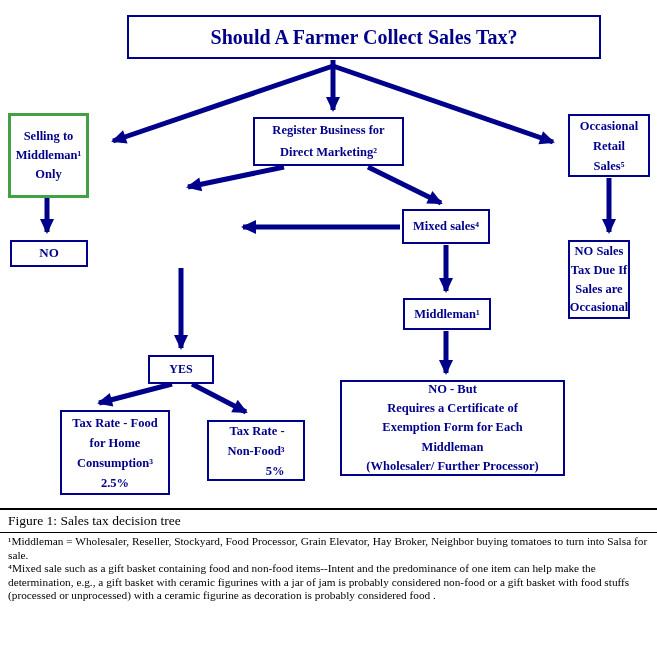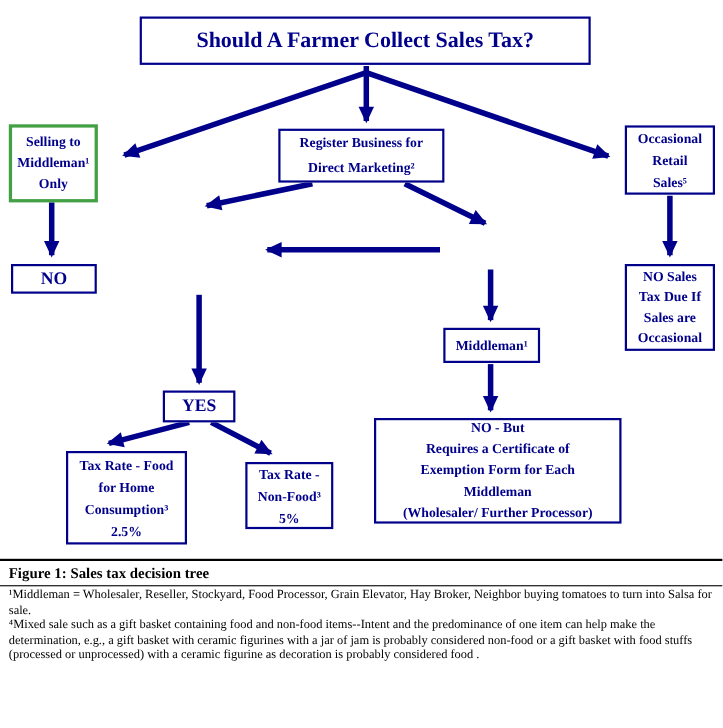--- a/index.html
+++ b/index.html
@@ -22,42 +22,42 @@
     border: 2px solid var(--navy);
     background:#fff;
     color: var(--navy);
     font-weight: bold;
     display:flex; align-items:center; justify-content:center;
     text-align:center;
     white-space: pre-line;
     font-size: 12.5px;
     line-height: 1.45;
   }
-  #node-title      { left:127px; top:15px;  width:410px; height:44px; font-size:20px; line-height:1.1; }
-  #node-selling    { left:8px;   top:113px; width:81px;  height:71px; border:3px solid var(--green); line-height:1.5; }
-  #node-no         { left:10px;  top:240px; width:78px;  height:27px; font-size:16px; }
+  #node-title      { left:127px; top:15px;  width:474px; height:44px; font-size:20px; line-height:1.1; }
+  #node-selling    { left:8px;   top:113px; width:81px;  height:85px; border:3px solid var(--green); line-height:1.5; }
+  #node-no         { left:10px;  top:240px; width:78px;  height:27px; font-size:13px; }
   #node-register   { left:253px; top:117px; width:151px; height:49px; line-height:1.7; }
   #node-sellretail { left:130px; top:193px; width:105px; height:74px; line-height:1.7; }
   #node-mixed      { left:402px; top:209px; width:88px;  height:35px; }
   #node-middleman  { left:403px; top:298px; width:88px;  height:32px; }
-  #node-yes        { left:148px; top:355px; width:66px;  height:29px; font-size:16px; }
+  #node-yes        { left:148px; top:355px; width:66px;  height:29px; font-size:12px; }
   #node-taxfood    { left:40px;  top:410px; width:110px; height:85px; line-height:1.6;margin-left:20px; }
-  #node-taxnonfood { left:223px; top:420px; width:80px;  height:61px; line-height:1.6; }
+  #node-taxnonfood { left:207px; top:420px; width:98px;  height:61px; line-height:1.6;text-align:right; }
   #node-occasional { left:568px; top:114px; width:82px;  height:63px; line-height:1.6; }
-  #node-nosales    { left:568px; top:240px; width:82px;  height:79px; line-height:1.5; }
+  #node-nosales    { left:568px; top:240px; width:62px;  height:79px; line-height:1.5; }
   #node-nobut      { left:340px; top:380px; width:225px; height:96px; line-height:1.55; }
 
   #caption-block {
     position:absolute; left:0; top:508px; width:657px;
     color: var(--ink);
   }
   #figure-caption {
     border-top: 2px solid var(--ink);
     border-bottom: 1px solid var(--ink);
-    font-weight: bold;
+    font-weight: normal;
     font-size: 13.5px;
     padding: 3px 6px 3px 8px;
   }
   #footnotes { padding: 2px 6px 0 8px; }
   #footnotes p {
     margin: 0;
     font-size: 11.3px;
     line-height: 1.2;
     color: var(--ink);
   }
@@ -88,20 +88,21 @@
     <line x1="609" y1="178" x2="609" y2="232" marker-end="url(#ah)"></line>
   </svg>
 
   <div class="node" id="node-title">Should A Farmer Collect Sales Tax?</div>
   <div class="node" id="node-selling">Selling to
 Middleman¹
 Only</div>
   <div class="node" id="node-no">NO</div>
   <div class="node" id="node-register">Register Business for
 Direct Marketing²</div>
+  <div class="node" id="node-mixed">Mixed sales⁴</div>
   <div class="node" id="node-middleman">Middleman¹</div>
   <div class="node" id="node-yes">YES</div>
   <div class="node" id="node-taxfood">Tax Rate - Food
 for Home
 Consumption³
 2.5%</div>
   <div class="node" id="node-taxnonfood">Tax Rate -
 Non-Food³
 5%</div>
   <div class="node" id="node-occasional">Occasional

